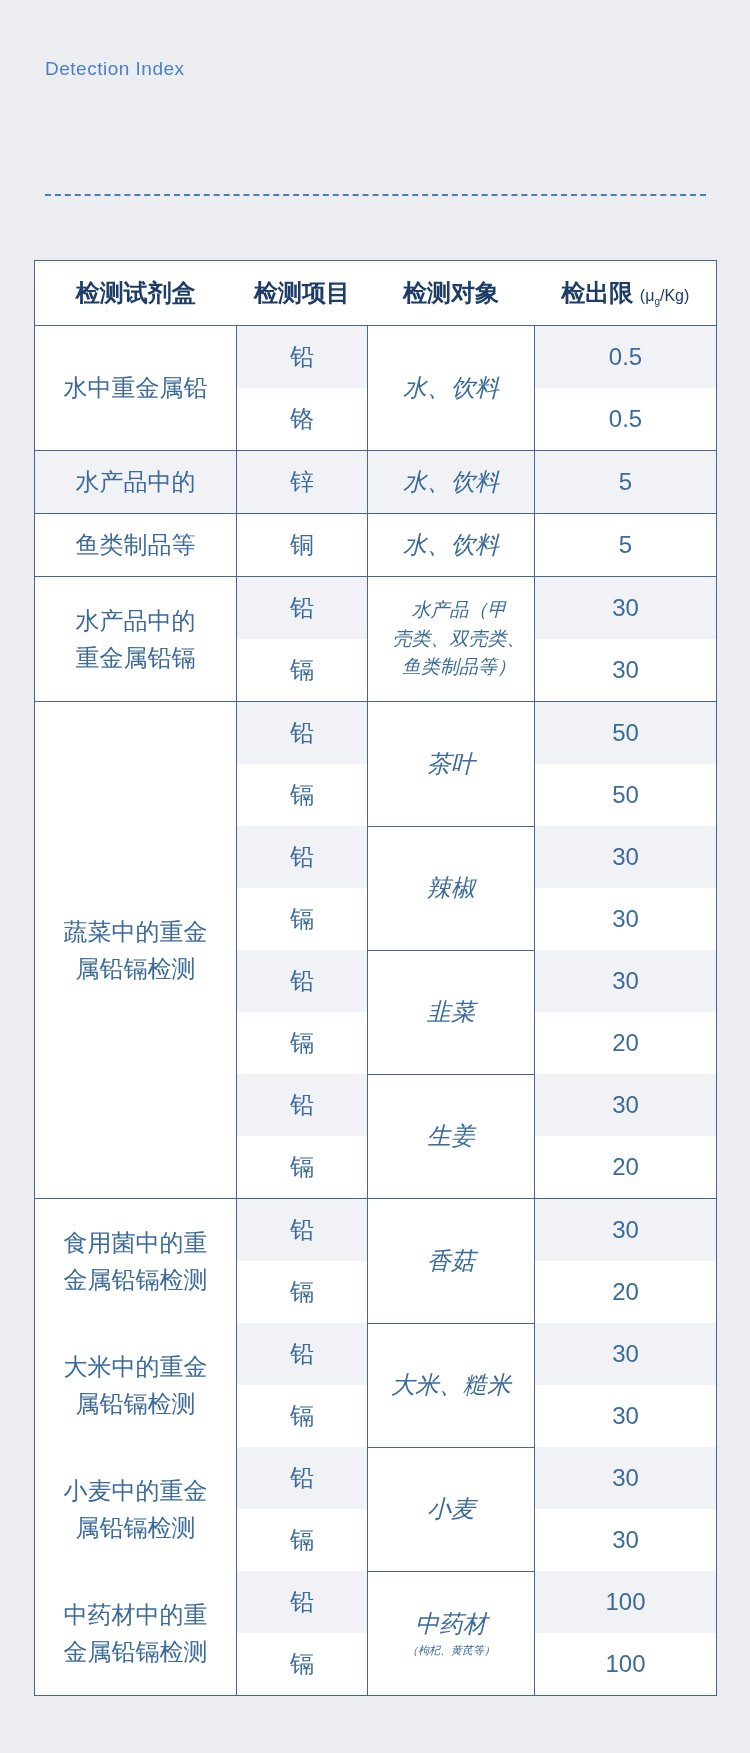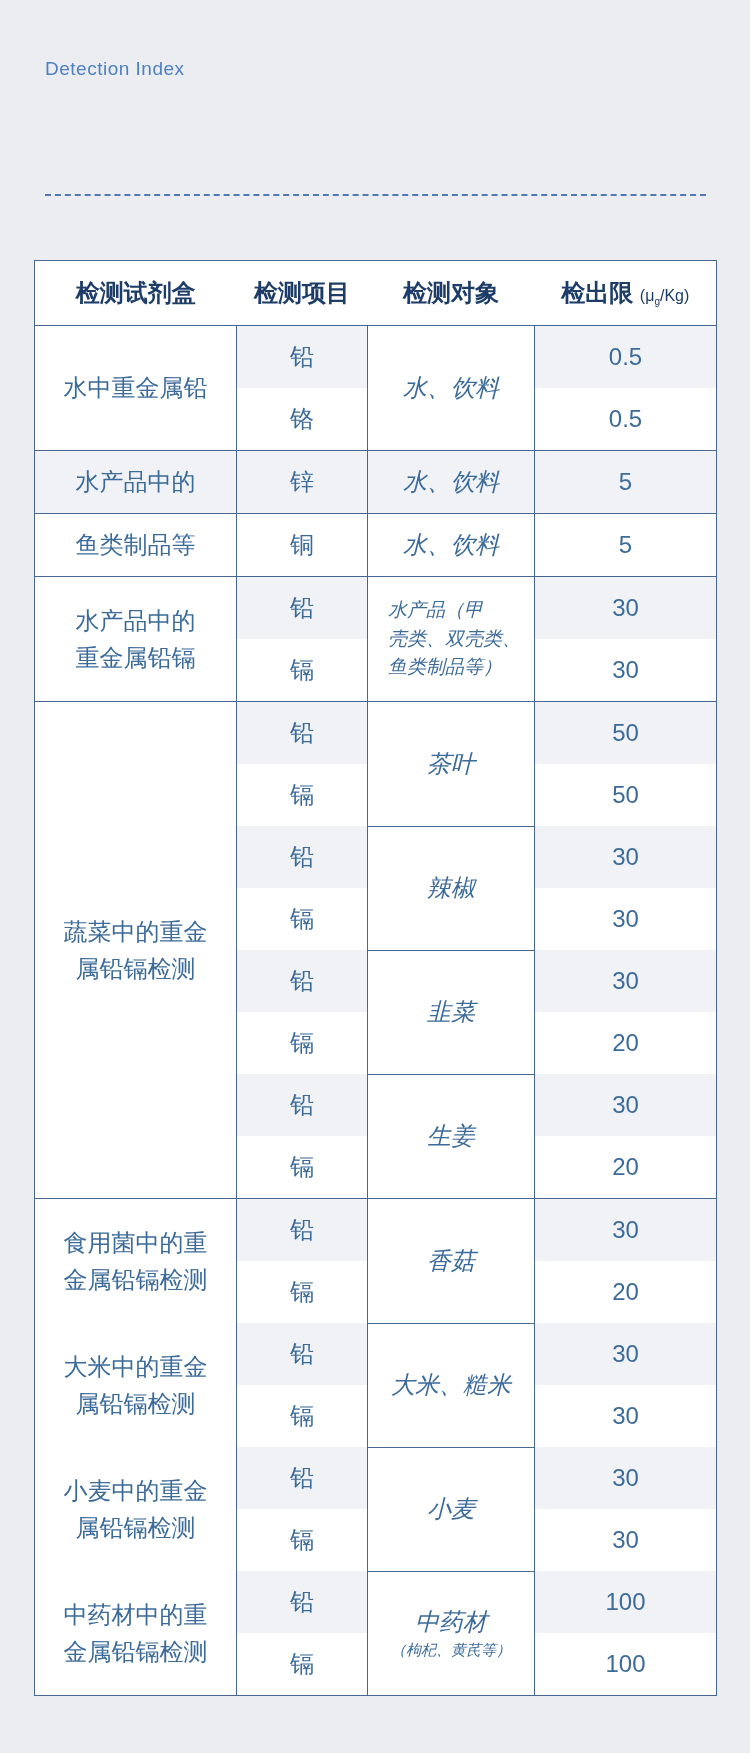--- a/index.html
+++ b/index.html
@@ -57,24 +57,24 @@
     background:#fff;
   }
   tr{height:62px;}
   td.vline{border-left:1px solid var(--line);}
   td.band{background:var(--band);}
   td.obj{border-bottom:1px solid var(--line);font-style:italic;}
   tr.sep > td{border-top:1px solid var(--line);}
   td.kit{white-space:pre-line;line-height:1.55;}
   td.obj-small{
     font-size:19px;line-height:1.5;
-    text-align:left;padding-left:20px;
+    text-align:center;padding-left:20px;
     white-space:pre-line;
   }
-  .obj-note{display:block;font-size:15px;margin-top:3px;}
+  .obj-note{display:block;font-size:11px;margin-top:3px;}
 </style>
 </head>
 <body>
 
 <div class="page">
 
   <div class="eyebrow">Detection Index</div>
 
 
   <div class="divider"></div>

